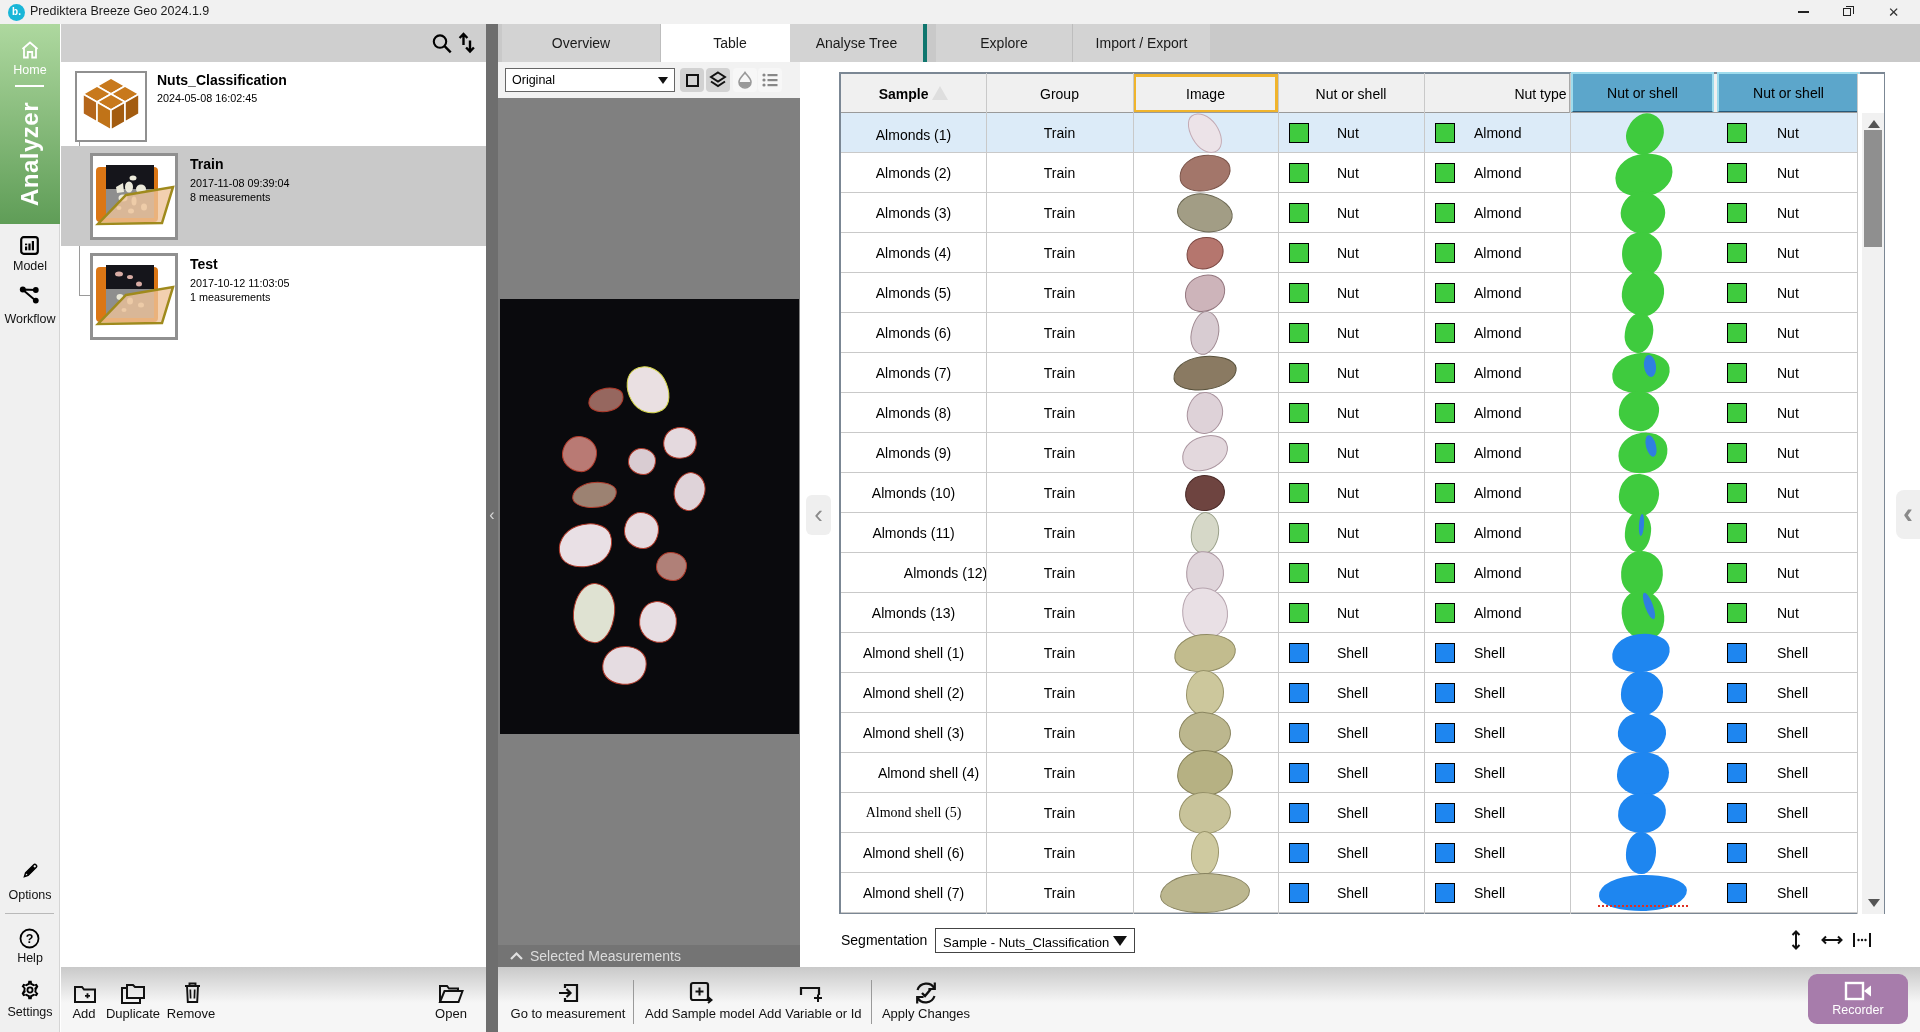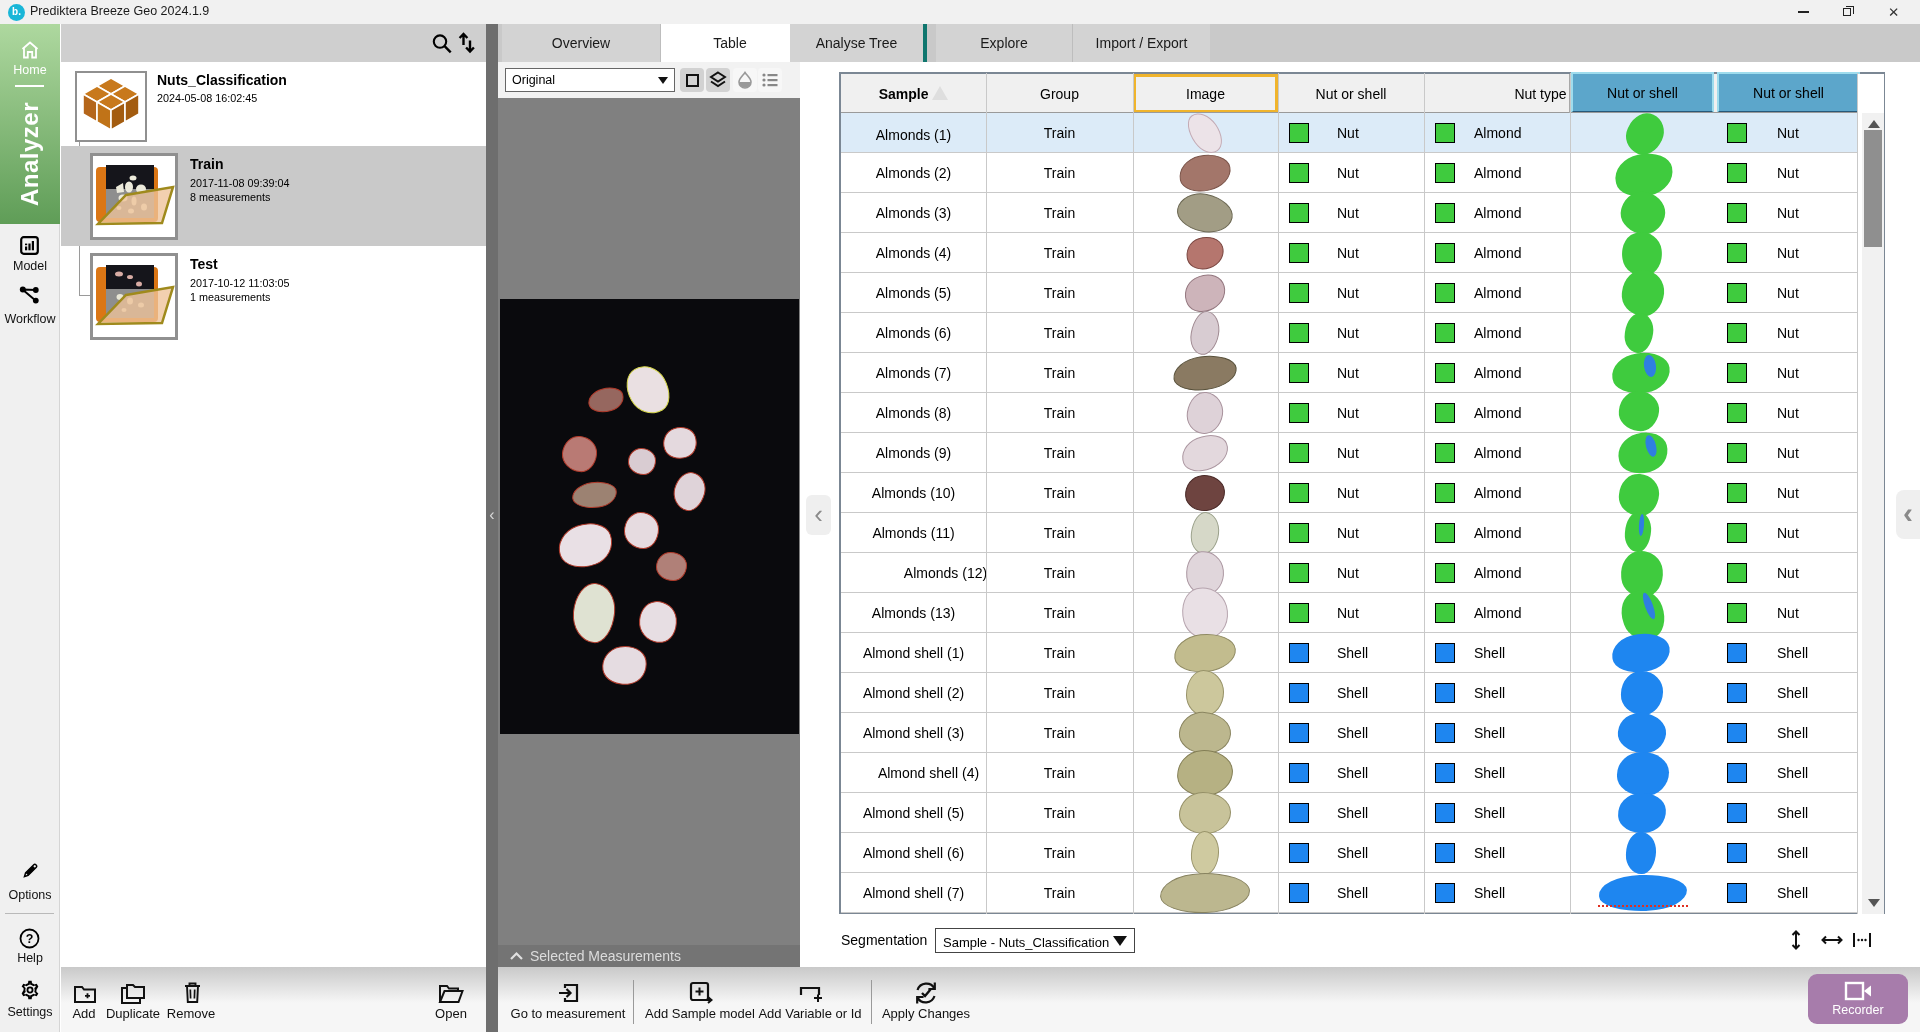--- a/index.html
+++ b/index.html
@@ -413,21 +413,21 @@
 <div class="ct" style="left:986px;top:753px;width:147px;height:40px;">Train</div>
 <div style="position:absolute;left:1177px;top:750px;width:56px;height:46px;background:#b6b183;border:1px solid #837e55;border-radius:46% 54% 50% 50%/55% 48% 52% 45%;transform:rotate(-4deg);"></div>
 <div class="sq" style="left:1289px;top:763px;background:#1e86f0;"></div>
 <div class="lt" style="left:1337px;top:753px;">Shell</div>
 <div class="sq" style="left:1435px;top:763px;background:#1e86f0;"></div>
 <div class="lt" style="left:1474px;top:753px;">Shell</div>
 <div style="position:absolute;left:1617px;top:752px;width:52px;height:44px;background:#1e86f0;border-radius:48% 52% 46% 54%/53% 47% 55% 45%;transform:rotate(0deg);z-index:3;"></div>
 <div class="sq" style="left:1727px;top:763px;background:#1e86f0;"></div>
 <div class="lt" style="left:1777px;top:753px;">Shell</div>
 <div style="position:absolute;left:841px;top:793px;width:1016px;height:40px;border-bottom:1px solid #c9c9c9;"></div>
-<div class="ct" style="left:841px;top:793px;width:145px;height:40px;">Almond shell (5)</div>
+<div class="ct" style="left:841px;top:793px;width:145px;height:40px;font-family:Liberation Serif, serif;">Almond shell (5)</div>
 <div class="ct" style="left:986px;top:793px;width:147px;height:40px;">Train</div>
 <div style="position:absolute;left:1179px;top:792px;width:52px;height:42px;background:#c8c39a;border:1px solid #948f66;border-radius:46% 54% 50% 50%/55% 48% 52% 45%;transform:rotate(0deg);"></div>
 <div class="sq" style="left:1289px;top:803px;background:#1e86f0;"></div>
 <div class="lt" style="left:1337px;top:793px;">Shell</div>
 <div class="sq" style="left:1435px;top:803px;background:#1e86f0;"></div>
 <div class="lt" style="left:1474px;top:793px;">Shell</div>
 <div style="position:absolute;left:1618px;top:793px;width:48px;height:40px;background:#1e86f0;border-radius:48% 52% 46% 54%/53% 47% 55% 45%;transform:rotate(-4deg);z-index:3;"></div>
 <div class="sq" style="left:1727px;top:803px;background:#1e86f0;"></div>
 <div class="lt" style="left:1777px;top:793px;">Shell</div>
 <div style="position:absolute;left:841px;top:833px;width:1016px;height:40px;border-bottom:1px solid #c9c9c9;"></div>

